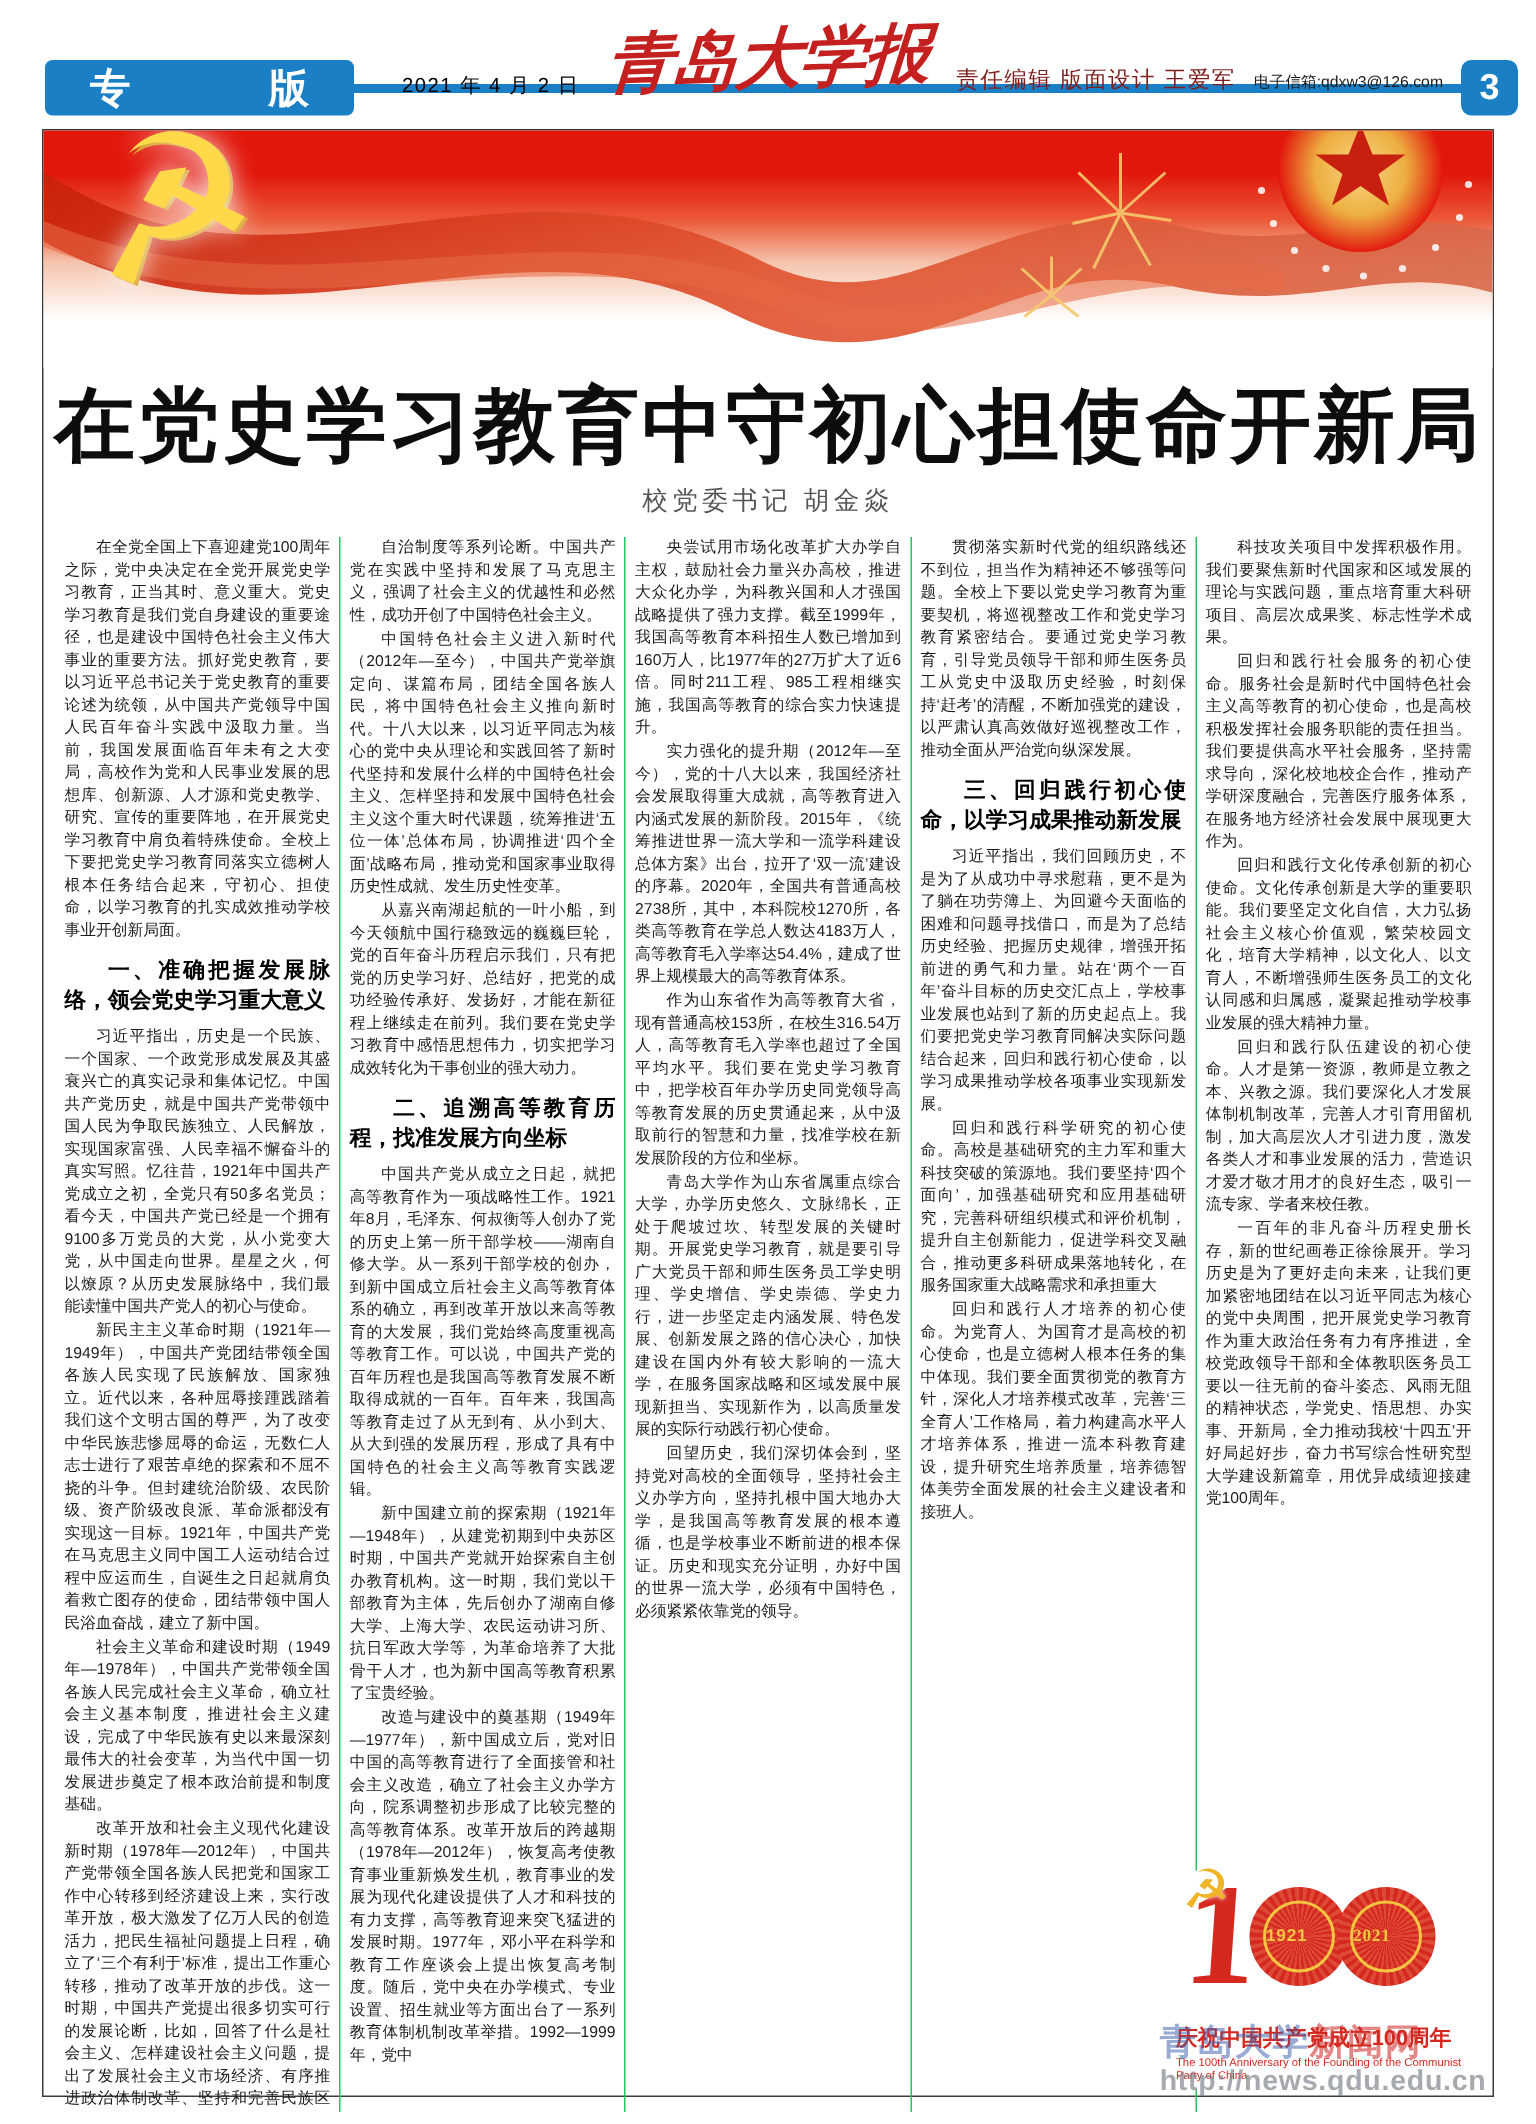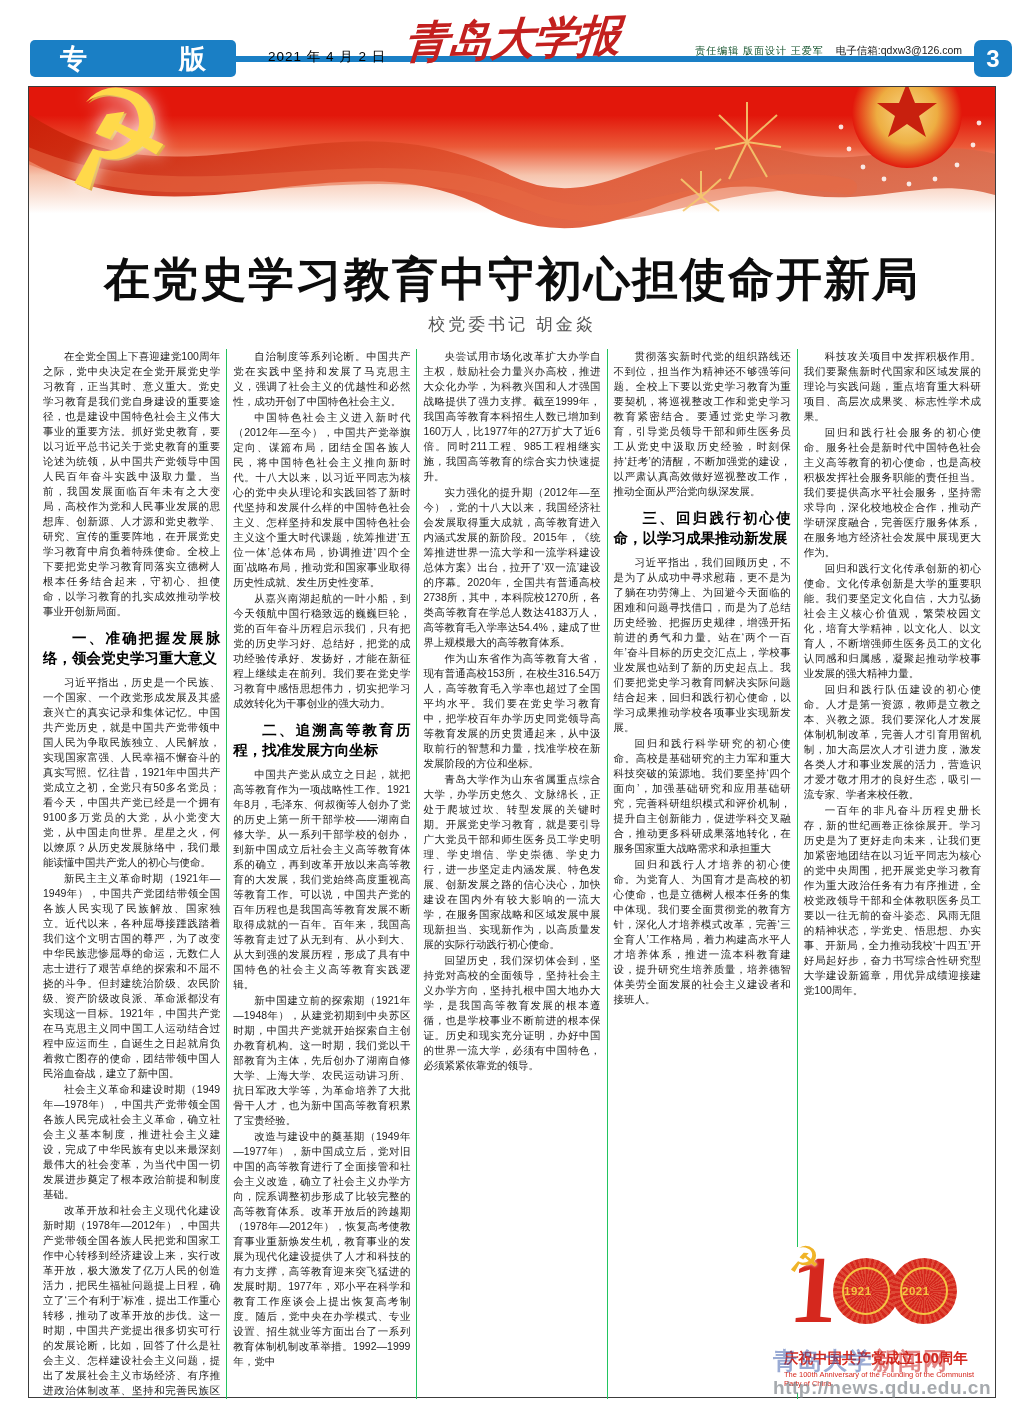--- a/index.html
+++ b/index.html
@@ -9,40 +9,40 @@
   
   .blue-rule{position:absolute;left:30px;top:56px;width:982px;height:6px;background:#1a7fc5;}
   .section-box{position:absolute;left:30px;top:40px;width:206px;height:37px;background:#1a7fc5;
         border-radius:5px;color:#fff;font-weight:bold;font-size:27px;display:flex;
         align-items:center;justify-content:space-between;padding:0 30px;box-sizing:border-box;}
   .page-date{position:absolute;left:268px;top:48px;font-size:13.5px;color:#000000;letter-spacing:1px;}
   .masthead{position:absolute;left:50%;top:10px;transform:translateX(-50%) rotate(-2deg) skewX(-6deg);
         font-family:"Liberation Serif",serif;font-style:italic;font-weight:bold;
         font-size:44px;color:#c3201f;letter-spacing:-1px;white-space:nowrap;}
   .staff-row{position:absolute;right:62px;top:44px;display:flex;align-items:baseline;gap:12px;}
-  .staff{font-size:10px;color:#14532d;letter-spacing:1px;}
+  .staff{font-size:15px;color:#7f1d1d;letter-spacing:1px;}
   .email{font-size:10.5px;color:#1b1b1b;}
   .pageno-box{position:absolute;right:12px;top:40px;width:38px;height:37px;background:#1a7fc5;
         border-radius:7px;color:#fff;font-weight:bold;font-size:24px;display:flex;
         align-items:center;justify-content:center;}
 
   
   .content-box{position:absolute;left:28px;top:86px;width:966px;height:1310px;
         border:1px solid #3c3c3c;background:#fff;box-sizing:content-box;}
 
   
   .banner{position:relative;width:100%;height:158px;overflow:hidden;
         background:linear-gradient(180deg,#e2170b 0%,#e2170b 18%,#eb5a38 38%,#f6c5ae 56%,#ffffff 80%,#ffffff 100%);}
   .banner svg{position:absolute;left:0;top:0;}
   .party-emblem{position:absolute;left:26px;top:-14px;font-size:130px;line-height:1;
         color:#ffd94a;transform:rotate(-12deg);
         text-shadow:0 0 18px rgba(255,255,255,.95),2px 2px 0 #d89b1d;}
 
   
-  .headline{margin-top:8px;text-align:center;font-size:46px;font-weight:bold;color:#0d0d0d;
+  .headline{margin-top:8px;text-align:center;font-size:54px;font-weight:bold;color:#0d0d0d;
         letter-spacing:2px;line-height:1.15;font-family:"Liberation Sans",sans-serif;}
   .byline{text-align:center;font-size:17px;color:#555;letter-spacing:3px;margin-top:7px;}
 
   
   .columns{display:flex;margin:13px 8px 0 8px;height:1050px;overflow:hidden;}
   .col{flex:1 1 0;padding:0 6px;border-right:1px solid #22c55e;overflow:hidden;}
   .col:last-child{border-right:none;}
   .body-p{margin:0 0 1px 0;font-size:10.5px;line-height:15px;color:#1c1c1c;
         text-align:justify;text-indent:2em;}
   .sec-h{margin:9px 0 7px 0;font-size:14.5px;line-height:20px;font-weight:bold;color:#000;
@@ -52,21 +52,21 @@
   .logo100{position:absolute;right:5px;bottom:4px;width:204px;background:#fff;z-index:2;
         padding:2px 2px 4px 2px;}
   .logo-row{position:relative;display:flex;align-items:center;height:84px;margin-left:6px;}
   .logo-emblem{position:absolute;left:-2px;top:-10px;font-size:36px;color:#f0b428;z-index:3;
         text-shadow:0 0 3px #fff;}
   .digit-one{font-family:"Liberation Serif",serif;font-size:96px;font-weight:900;color:#d5281e;
         line-height:0.82;transform:skewX(-4deg);}
   .zero{width:66px;height:66px;border-radius:50%;margin-left:-5px;flex:none;
         background:repeating-conic-gradient(#d5281e 0deg 5deg,#de4936 5deg 10deg);
         display:flex;align-items:center;justify-content:center;}
-  .zero + .zero{margin-left:-8px;}
+  .zero + .zero{margin-left:-8px;font-family:Liberation Serif, serif;}
   .zero-ring{width:44px;height:44px;border-radius:50%;border:2px solid #f5c542;
         display:flex;align-items:center;justify-content:flex-start;}
   .zero-year{color:#f5c542;font-size:11.5px;font-weight:bold;letter-spacing:0.5px;}
   .logo-cn{font-size:14.5px;font-weight:800;color:#d5281e;white-space:nowrap;margin-top:16px;}
   .logo-en{font-size:7.5px;color:#d5281e;line-height:1.3;margin-top:2px;}
 
   
   .watermark{position:absolute;right:4px;bottom:-2px;z-index:3;text-align:left;opacity:.8;}
   .wm-name{font-size:24px;font-weight:900;white-space:nowrap;letter-spacing:1px;}
   .wm-blue{color:rgba(62,94,172,.65);}

